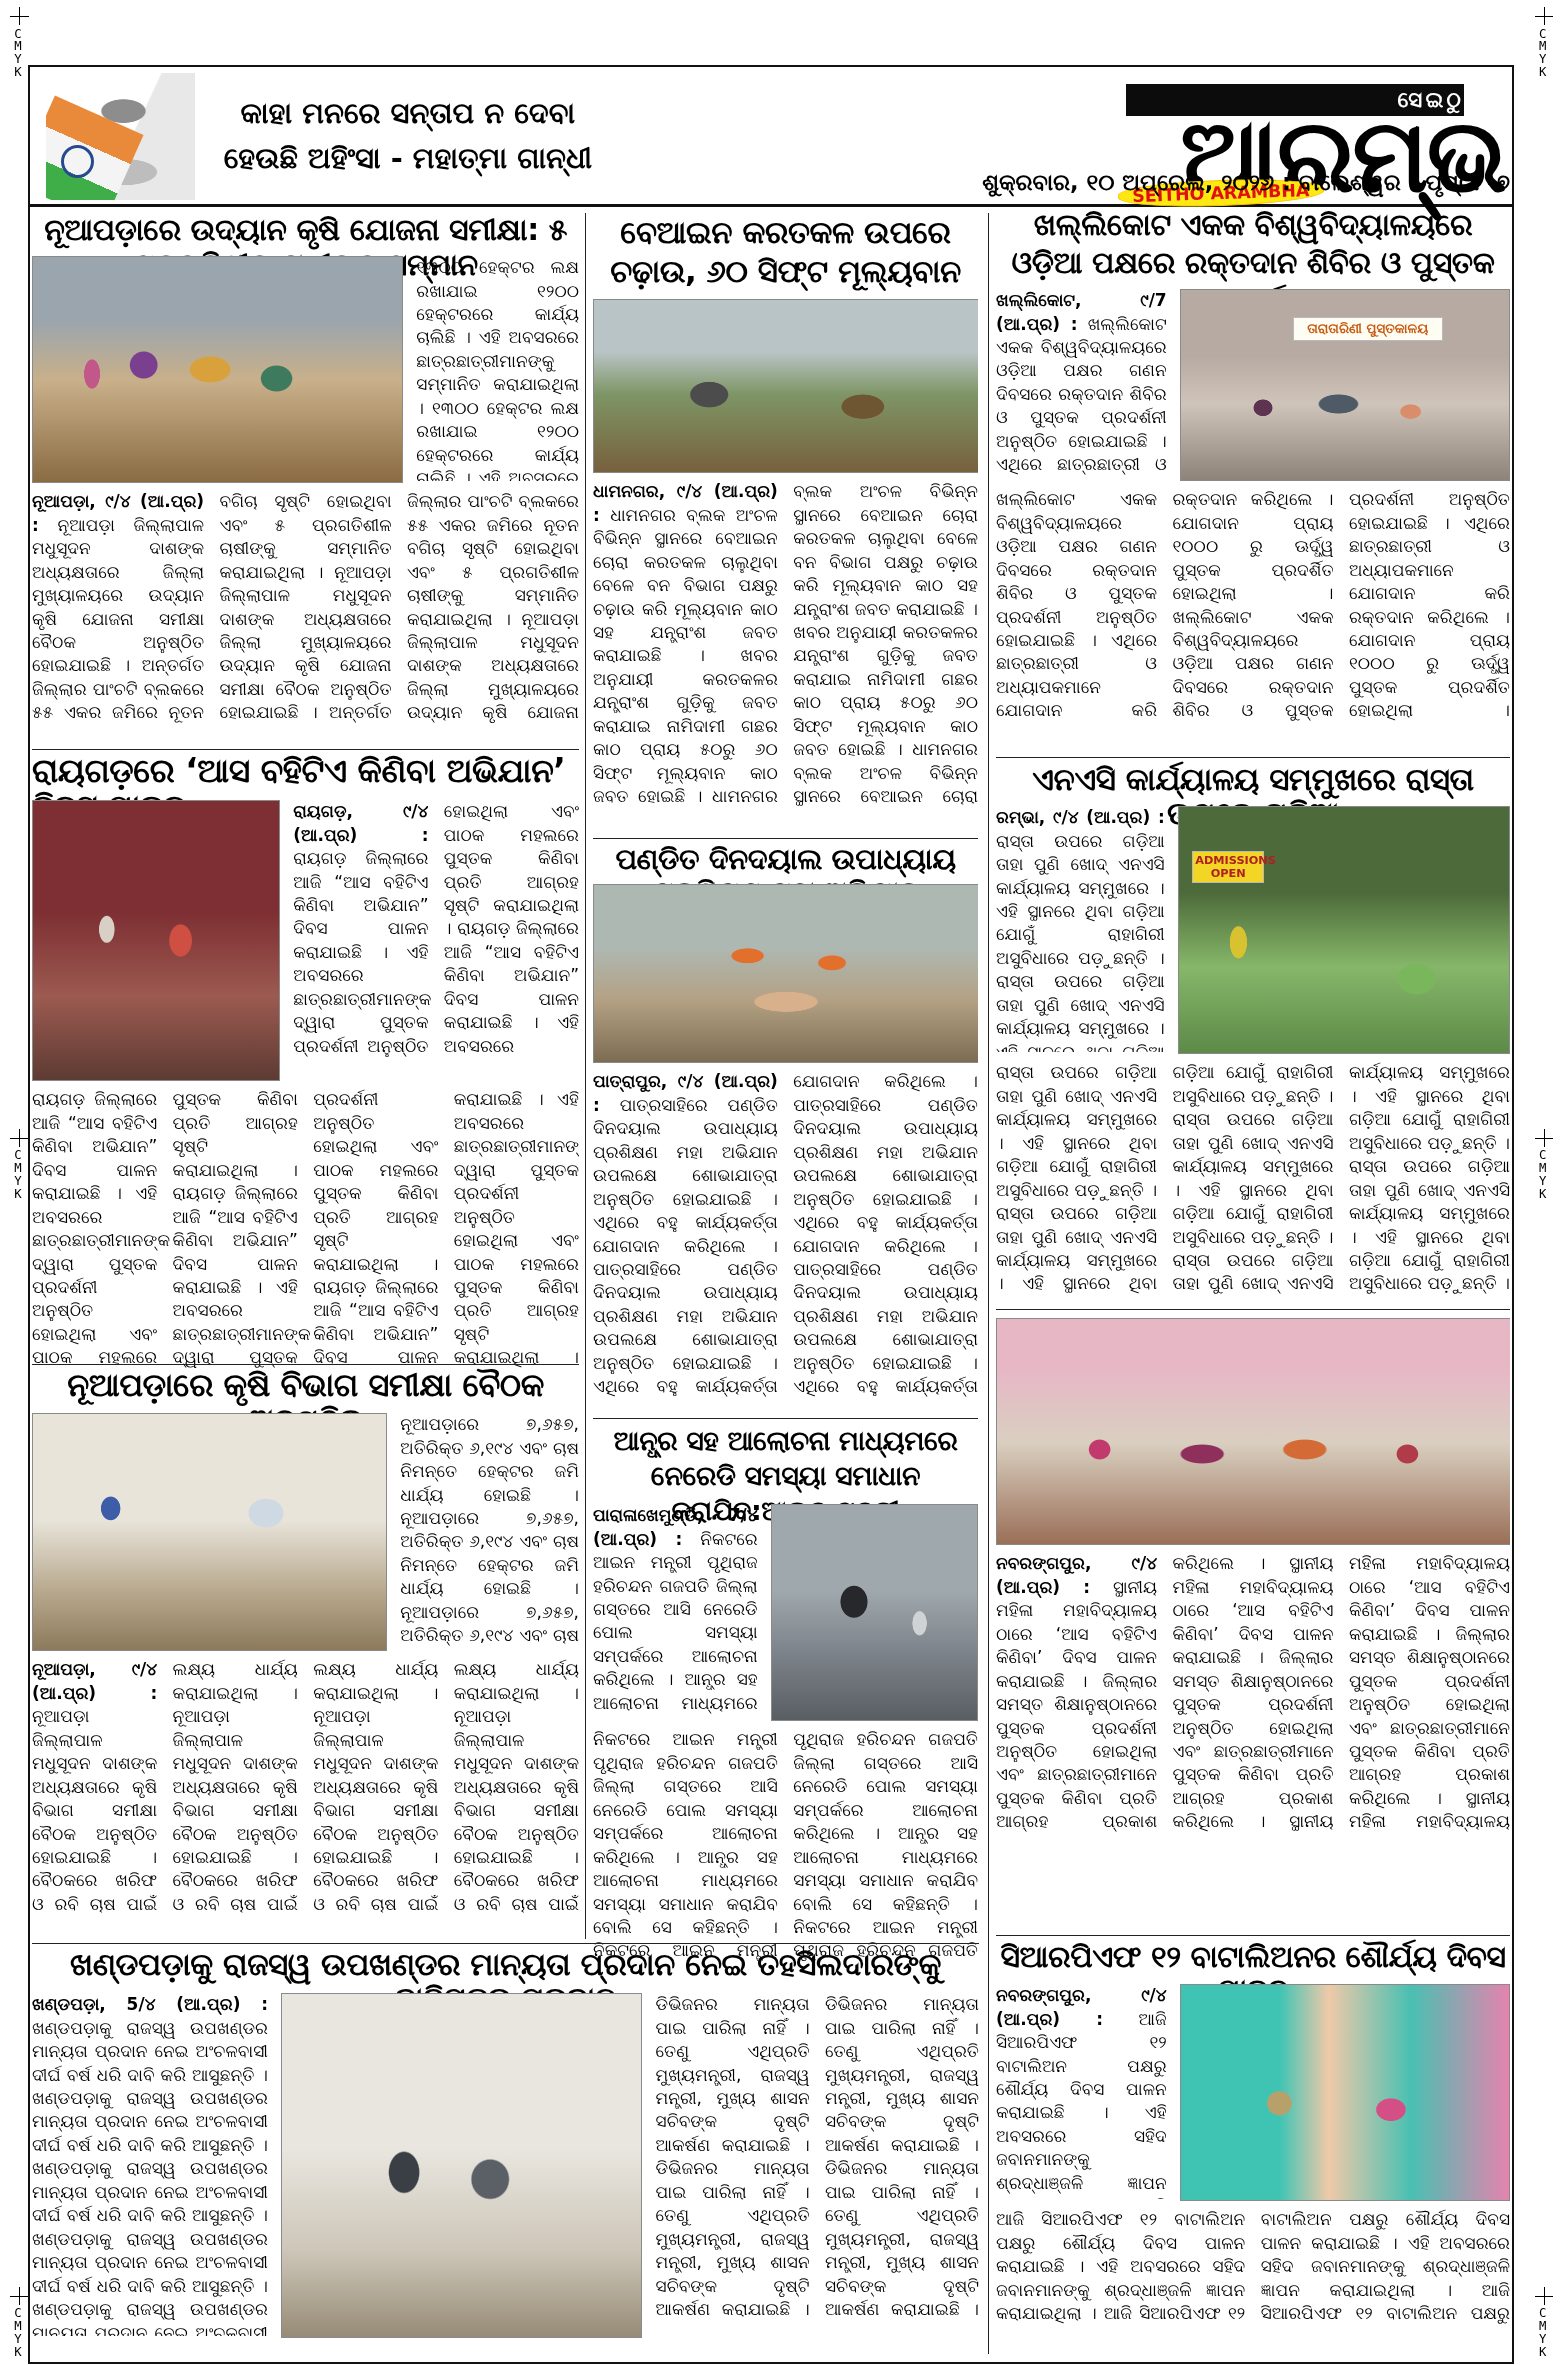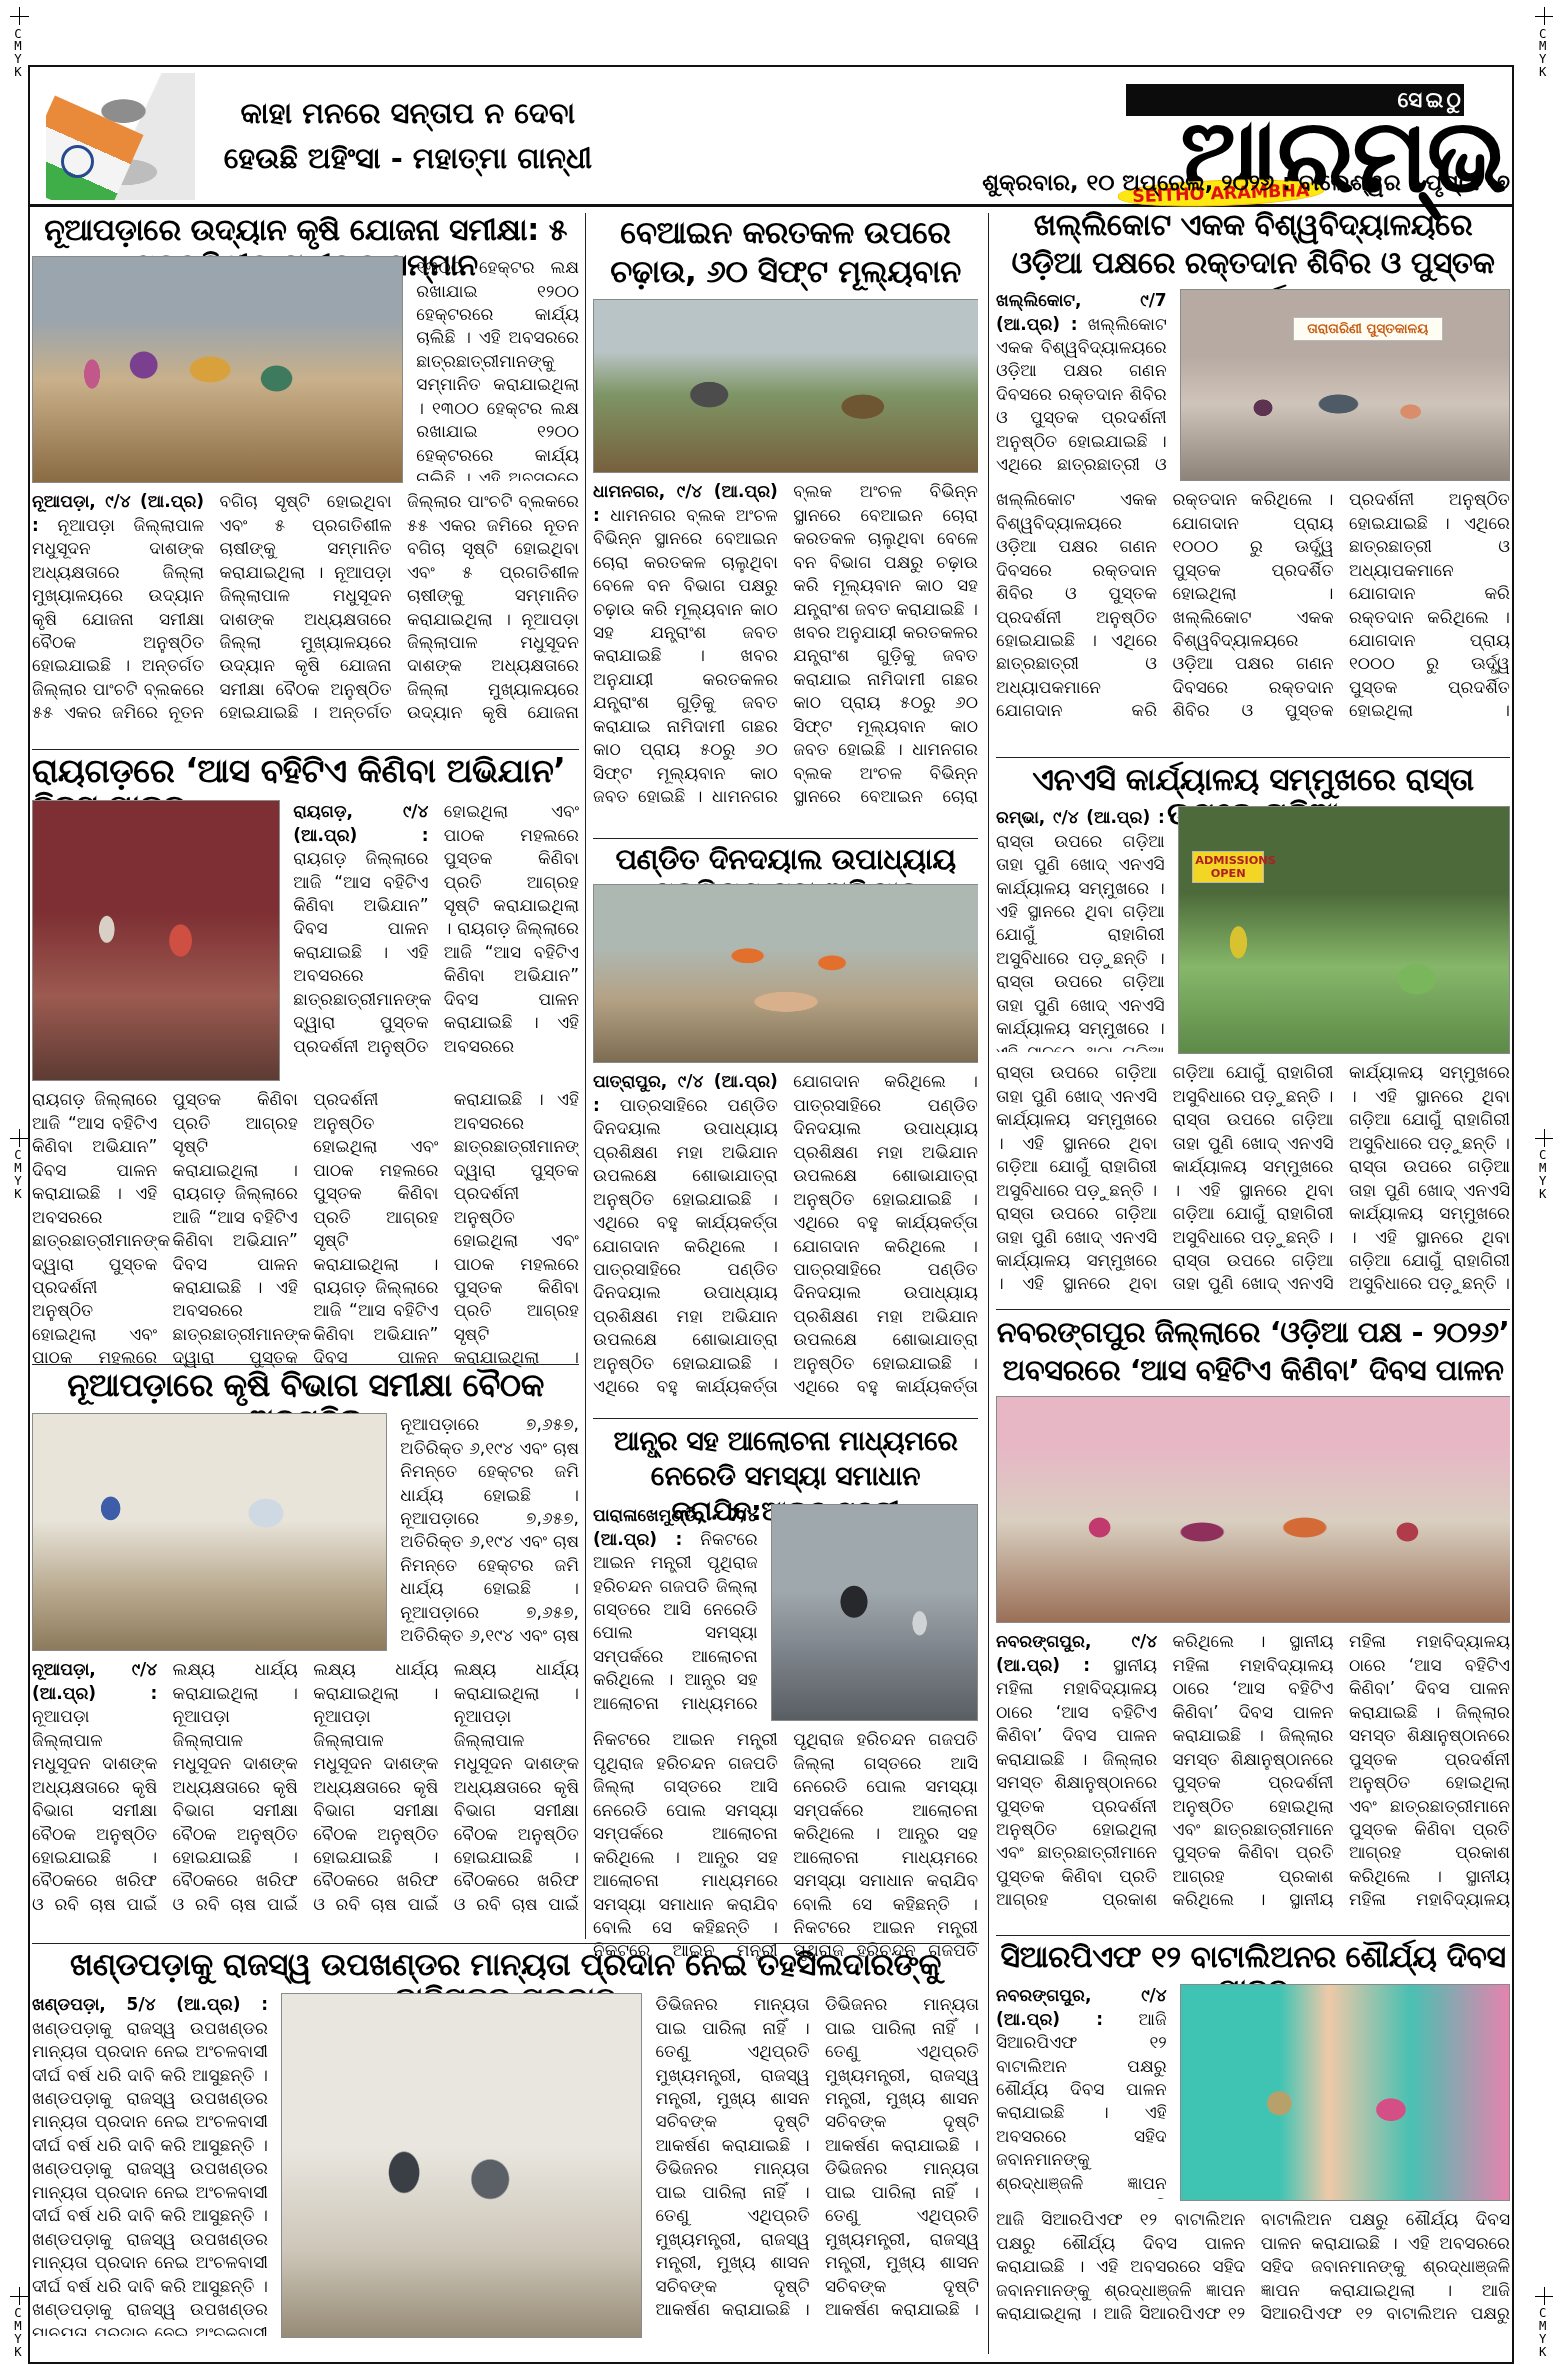--- a/index.html
+++ b/index.html
@@ -268,21 +268,20 @@
     <div class="sidecol body-block" style="height:215px;">
       <span class="dl">ପାରାଳାଖେମୁଣ୍ଡି, 7/୪ (ଆ.ପ୍ର) :</span>
       <span>ନିକଟରେ ଆଇନ ମନ୍ତ୍ରୀ ପୃଥିରାଜ ହରିଚନ୍ଦନ ଗଜପତି ଜିଲ୍ଲା ଗସ୍ତରେ ଆସି ନେରେଡି ପୋଲ ସମସ୍ୟା ସମ୍ପର୍କରେ ଆଲୋଚନା କରିଥିଲେ । ଆନ୍ଧ୍ର ସହ ଆଲୋଚନା ମାଧ୍ୟମରେ ସମସ୍ୟା ସମାଧାନ କରାଯିବ ବୋଲି ସେ କହିଛନ୍ତି । ନିକଟରେ ଆଇନ ମନ୍ତ୍ରୀ ପୃଥିରାଜ ହରିଚନ୍ଦନ ଗଜପତି ଜିଲ୍ଲା ଗସ୍ତରେ ଆସି ନେରେଡି ପୋଲ ସମସ୍ୟା ସମ୍ପର୍କରେ ଆଲୋଚନା କରିଥିଲେ । ଆନ୍ଧ୍ର ସହ ଆଲୋଚନା ମାଧ୍ୟମରେ ସମସ୍ୟା ସମାଧାନ କରାଯିବ ବୋଲି ସେ କହିଛନ୍ତି । ନିକଟରେ ଆଇନ ମନ୍ତ୍ରୀ ପୃଥିରାଜ ହରିଚନ୍ଦନ ଗଜପତି ଜିଲ୍ଲା ଗସ୍ତରେ ଆସି ନେରେଡି ପୋଲ ସମସ୍ୟା ସମ୍ପର୍କରେ ଆଲୋଚନା କରିଥିଲେ । ଆନ୍ଧ୍ର ସହ ଆଲୋଚନା ମାଧ୍ୟମରେ ସମସ୍ୟା ସମାଧାନ କରାଯିବ ବୋଲି ସେ କହିଛନ୍ତି ।</span>
     </div>
     <div class="photo ph-h" style="width:205px;height:215px;"></div>
   </div>
   <div class="body-block cols2" style="margin-top:7.2px;height:246px;">ନିକଟରେ ଆଇନ ମନ୍ତ୍ରୀ ପୃଥିରାଜ ହରିଚନ୍ଦନ ଗଜପତି ଜିଲ୍ଲା ଗସ୍ତରେ ଆସି ନେରେଡି ପୋଲ ସମସ୍ୟା ସମ୍ପର୍କରେ ଆଲୋଚନା କରିଥିଲେ । ଆନ୍ଧ୍ର ସହ ଆଲୋଚନା ମାଧ୍ୟମରେ ସମସ୍ୟା ସମାଧାନ କରାଯିବ ବୋଲି ସେ କହିଛନ୍ତି । ନିକଟରେ ଆଇନ ମନ୍ତ୍ରୀ ପୃଥିରାଜ ହରିଚନ୍ଦନ ଗଜପତି ଜିଲ୍ଲା ଗସ୍ତରେ ଆସି ନେରେଡି ପୋଲ ସମସ୍ୟା ସମ୍ପର୍କରେ ଆଲୋଚନା କରିଥିଲେ । ଆନ୍ଧ୍ର ସହ ଆଲୋଚନା ମାଧ୍ୟମରେ ସମସ୍ୟା ସମାଧାନ କରାଯିବ ବୋଲି ସେ କହିଛନ୍ତି । ନିକଟରେ ଆଇନ ମନ୍ତ୍ରୀ ପୃଥିରାଜ ହରିଚନ୍ଦନ ଗଜପତି ଜିଲ୍ଲା ଗସ୍ତରେ ଆସି ନେରେଡି ପୋଲ ସମସ୍ୟା ସମ୍ପର୍କରେ ଆଲୋଚନା କରିଥିଲେ । ଆନ୍ଧ୍ର ସହ ଆଲୋଚନା ମାଧ୍ୟମରେ ସମସ୍ୟା ସମାଧାନ କରାଯିବ ବୋଲି ସେ କହିଛନ୍ତି । ନିକଟରେ ଆଇନ ମନ୍ତ୍ରୀ ପୃଥିରାଜ ହରିଚନ୍ଦନ ଗଜପତି ଜିଲ୍ଲା ଗସ୍ତରେ ଆସି ନେରେଡି ପୋଲ ସମସ୍ୟା ସମ୍ପର୍କରେ ଆଲୋଚନା କରିଥିଲେ । ଆନ୍ଧ୍ର ସହ ଆଲୋଚନା ମାଧ୍ୟମରେ ସମସ୍ୟା ସମାଧାନ କରାଯିବ ବୋଲି ସେ କହିଛନ୍ତି । ନିକଟରେ ଆଇନ ମନ୍ତ୍ରୀ ପୃଥିରାଜ ହରିଚନ୍ଦନ ଗଜପତି ଜିଲ୍ଲା ଗସ୍ତରେ ଆସି ନେରେଡି ପୋଲ ସମସ୍ୟା ସମ୍ପର୍କରେ ଆଲୋଚନା କରିଥିଲେ । ଆନ୍ଧ୍ର ସହ ଆଲୋଚନା ମାଧ୍ୟମରେ ସମସ୍ୟା ସମାଧାନ କରାଯିବ ବୋଲି ସେ କହିଛନ୍ତି । ନିକଟରେ ଆଇନ ମନ୍ତ୍ରୀ ପୃଥିରାଜ ହରିଚନ୍ଦନ ଗଜପତି ଜିଲ୍ଲା ଗସ୍ତରେ ଆସି ନେରେଡି ପୋଲ ସମସ୍ୟା ସମ୍ପର୍କରେ ଆଲୋଚନା କରିଥିଲେ । ଆନ୍ଧ୍ର ସହ ଆଲୋଚନା ମାଧ୍ୟମରେ ସମସ୍ୟା ସମାଧାନ କରାଯିବ ବୋଲି ସେ କହିଛନ୍ତି ।</div>
 </div>
 
 <div class="article" style="left:996px;top:1309px;width:514px;height:621px;border-top:1px solid #222;padding-top:4.1px;">
-  <div class="headline" style="font-size:29px;line-height:1.3;height:78px;">ନବରଙ୍ଗପୁର ଜିଲ୍ଲାରେ ‘ଓଡ଼ିଆ ପକ୍ଷ - ୨୦୨୬’ ଅବସରରେ ‘ଆସ ବହିଟିଏ କିଣିବା’ ଦିବସ ପାଳନ</div>
   <div class="photo ph-i" style="width:513px;height:225px;margin-top:4.1px;"></div>
   <div class="body-block cols3" style="margin-top:7.2px;height:295px;">
     <span class="dl">ନବରଙ୍ଗପୁର, ୯/୪ (ଆ.ପ୍ର) :</span>
     <span>ସ୍ଥାନୀୟ ମହିଳା ମହାବିଦ୍ୟାଳୟ ଠାରେ ‘ଆସ ବହିଟିଏ କିଣିବା’ ଦିବସ ପାଳନ କରାଯାଇଛି । ଜିଲ୍ଲାର ସମସ୍ତ ଶିକ୍ଷାନୁଷ୍ଠାନରେ ପୁସ୍ତକ ପ୍ରଦର୍ଶନୀ ଅନୁଷ୍ଠିତ ହୋଇଥିଲା ଏବଂ ଛାତ୍ରଛାତ୍ରୀମାନେ ପୁସ୍ତକ କିଣିବା ପ୍ରତି ଆଗ୍ରହ ପ୍ରକାଶ କରିଥିଲେ । ସ୍ଥାନୀୟ ମହିଳା ମହାବିଦ୍ୟାଳୟ ଠାରେ ‘ଆସ ବହିଟିଏ କିଣିବା’ ଦିବସ ପାଳନ କରାଯାଇଛି । ଜିଲ୍ଲାର ସମସ୍ତ ଶିକ୍ଷାନୁଷ୍ଠାନରେ ପୁସ୍ତକ ପ୍ରଦର୍ଶନୀ ଅନୁଷ୍ଠିତ ହୋଇଥିଲା ଏବଂ ଛାତ୍ରଛାତ୍ରୀମାନେ ପୁସ୍ତକ କିଣିବା ପ୍ରତି ଆଗ୍ରହ ପ୍ରକାଶ କରିଥିଲେ । ସ୍ଥାନୀୟ ମହିଳା ମହାବିଦ୍ୟାଳୟ ଠାରେ ‘ଆସ ବହିଟିଏ କିଣିବା’ ଦିବସ ପାଳନ କରାଯାଇଛି । ଜିଲ୍ଲାର ସମସ୍ତ ଶିକ୍ଷାନୁଷ୍ଠାନରେ ପୁସ୍ତକ ପ୍ରଦର୍ଶନୀ ଅନୁଷ୍ଠିତ ହୋଇଥିଲା ଏବଂ ଛାତ୍ରଛାତ୍ରୀମାନେ ପୁସ୍ତକ କିଣିବା ପ୍ରତି ଆଗ୍ରହ ପ୍ରକାଶ କରିଥିଲେ । ସ୍ଥାନୀୟ ମହିଳା ମହାବିଦ୍ୟାଳୟ ଠାରେ ‘ଆସ ବହିଟିଏ କିଣିବା’ ଦିବସ ପାଳନ କରାଯାଇଛି । ଜିଲ୍ଲାର ସମସ୍ତ ଶିକ୍ଷାନୁଷ୍ଠାନରେ ପୁସ୍ତକ ପ୍ରଦର୍ଶନୀ ଅନୁଷ୍ଠିତ ହୋଇଥିଲା ଏବଂ ଛାତ୍ରଛାତ୍ରୀମାନେ ପୁସ୍ତକ କିଣିବା ପ୍ରତି ଆଗ୍ରହ ପ୍ରକାଶ କରିଥିଲେ । ସ୍ଥାନୀୟ ମହିଳା ମହାବିଦ୍ୟାଳୟ ଠାରେ ‘ଆସ ବହିଟିଏ କିଣିବା’ ଦିବସ ପାଳନ କରାଯାଇଛି । ଜିଲ୍ଲାର ସମସ୍ତ ଶିକ୍ଷାନୁଷ୍ଠାନରେ ପୁସ୍ତକ ପ୍ରଦର୍ଶନୀ ଅନୁଷ୍ଠିତ ହୋଇଥିଲା ଏବଂ ଛାତ୍ରଛାତ୍ରୀମାନେ ପୁସ୍ତକ କିଣିବା ପ୍ରତି ଆଗ୍ରହ ପ୍ରକାଶ କରିଥିଲେ । ସ୍ଥାନୀୟ ମହିଳା ମହାବିଦ୍ୟାଳୟ ଠାରେ ‘ଆସ ବହିଟିଏ କିଣିବା’ ଦିବସ ପାଳନ କରାଯାଇଛି । ଜିଲ୍ଲାର ସମସ୍ତ ଶିକ୍ଷାନୁଷ୍ଠାନରେ ପୁସ୍ତକ ପ୍ରଦର୍ଶନୀ ଅନୁଷ୍ଠିତ ହୋଇଥିଲା ଏବଂ ଛାତ୍ରଛାତ୍ରୀମାନେ ପୁସ୍ତକ କିଣିବା ପ୍ରତି ଆଗ୍ରହ ପ୍ରକାଶ କରିଥିଲେ । ସ୍ଥାନୀୟ ମହିଳା ମହାବିଦ୍ୟାଳୟ ଠାରେ ‘ଆସ ବହିଟିଏ କିଣିବା’ ଦିବସ ପାଳନ କରାଯାଇଛି । ଜିଲ୍ଲାର ସମସ୍ତ ଶିକ୍ଷାନୁଷ୍ଠାନରେ ପୁସ୍ତକ ପ୍ରଦର୍ଶନୀ ଅନୁଷ୍ଠିତ ହୋଇଥିଲା ଏବଂ ଛାତ୍ରଛାତ୍ରୀମାନେ ପୁସ୍ତକ କିଣିବା ପ୍ରତି ଆଗ୍ରହ ପ୍ରକାଶ କରିଥିଲେ ।</span>
   </div>
 </div>
 
 <div class="article" style="left:32px;top:1943px;width:947px;height:405px;border-top:1px solid #222;padding-top:3.1px;">
   <div class="headline" style="font-size:31px;line-height:1.1;height:41px;">ଖଣ୍ଡପଡ଼ାକୁ ରାଜସ୍ୱ ଉପଖଣ୍ଡର ମାନ୍ୟତା ପ୍ରଦାନ ନେଇ ତହସିଲଦାରଙ୍କୁ ଦାବିପତ୍ର ପ୍ରଦାନ</div>
   <div class="row" style="margin-top:5.1px;">

